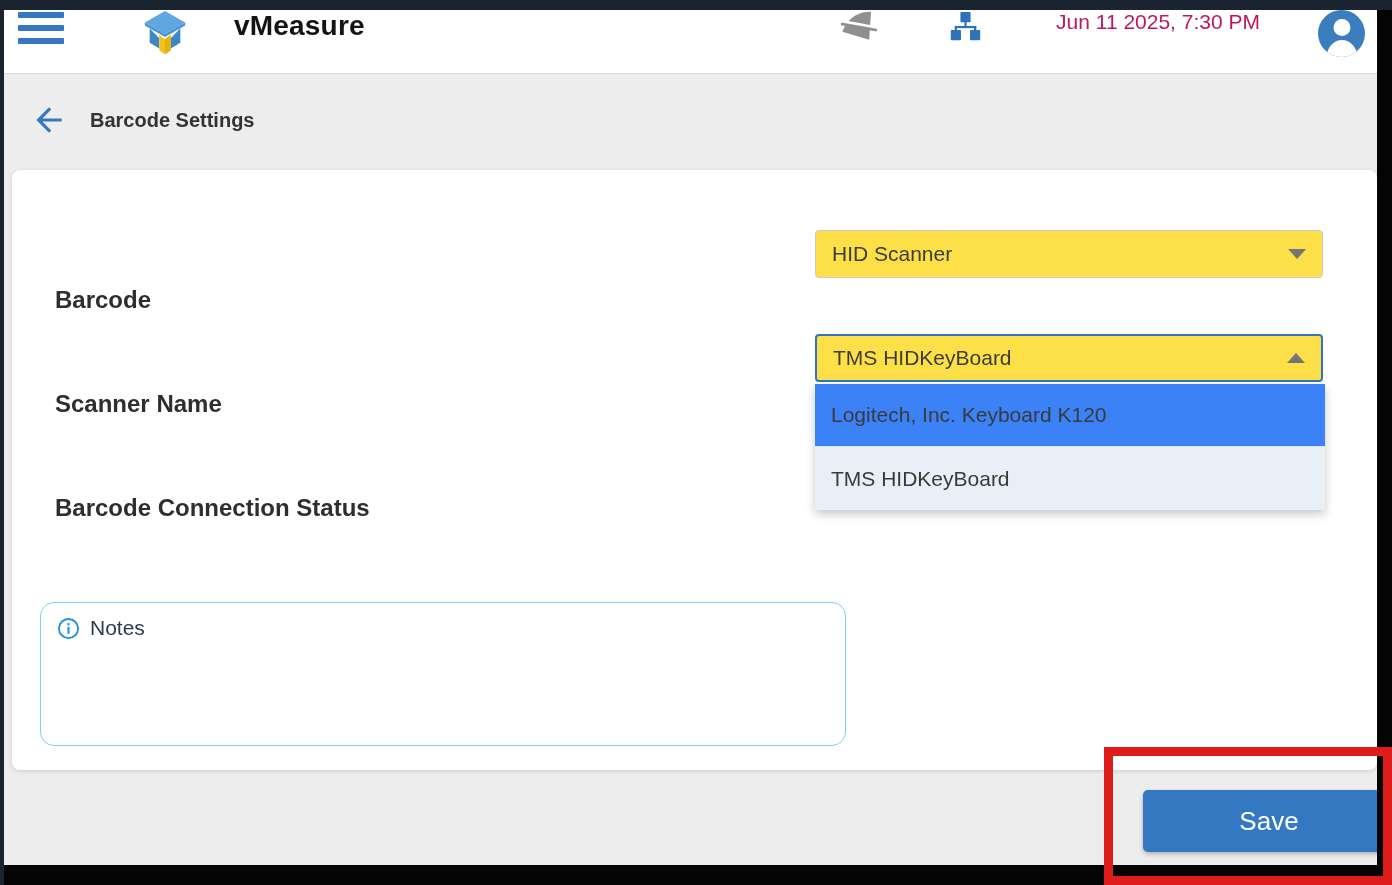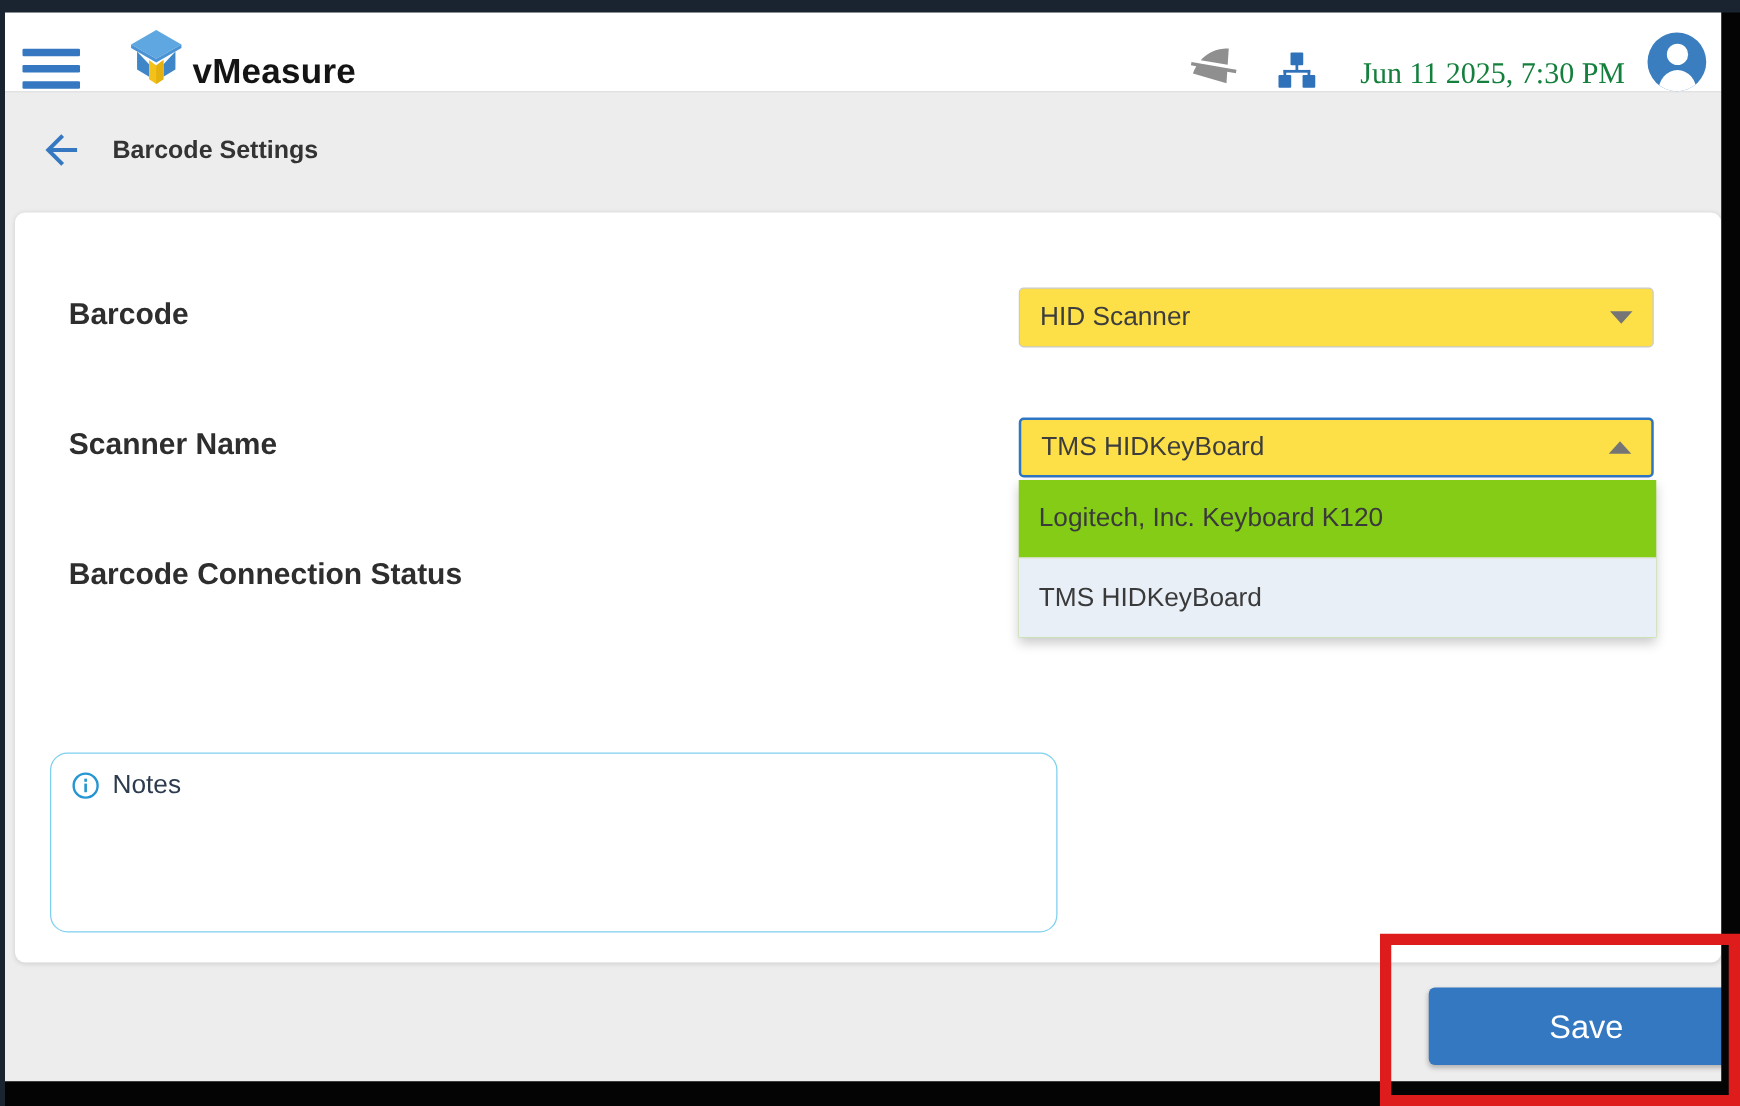--- a/index.html
+++ b/index.html
@@ -8,60 +8,60 @@
   .stage { position:relative; width:1392px; height:885px; background:#ededed; }
 
   
   .frame-right  { position:absolute; top:0; right:0; width:15px; height:885px; background:#040404; z-index:40; }
   .frame-bottom { position:absolute; left:0; bottom:0; width:1392px; height:20px; background:#040404; z-index:40; }
   .frame-top    { position:absolute; top:0; left:0; width:1392px; height:10px; background:#1a2431; z-index:41; }
   .frame-left   { position:absolute; top:0; left:0; width:4px; height:885px; background:#1a2431; z-index:41; }
 
   
   .topbar { position:absolute; left:4px; top:10px; width:1373px; height:64px; background:#ffffff;
-    border-bottom:1px solid #d9d9d9; display:flex; align-items:flex-end; padding:0 12px 0 14px; z-index:5; }
+    border-bottom:1px solid #d9d9d9; display:flex; align-items:flex-start; padding:0 12px 0 14px; z-index:5;gap:40px; }
   .hamburger { width:46px; height:36px; display:flex; flex-direction:column; justify-content:space-between;
     padding:2px 0; cursor:pointer; }
   .hamburger span { display:block; height:6px; background:#3578c1; border-radius:1px; }
   .logo { margin-left:38px; width:46px; height:50px; }
   .brand { font-size:28px; font-weight:bold; color:#141414; margin-left:6px; letter-spacing:.2px; }
   .topbar .spacer { flex:1; }
   .status-icon { width:36px; height:36px; }
   .wifi-off { transform:rotate(-35deg); }
   .lan { margin-left:30px; width:33px; height:33px; }
-  .datetime { font-size:24px; color:#15803d; margin:0 18px 0 34px; white-space:nowrap;font-family:Liberation Serif, serif; }
+  .datetime { font-size:21px; color:#be185d; margin:0 18px 0 34px; white-space:nowrap; }
   .avatar { width:47px; height:47px; border-radius:50%; background:#3b7ec0; position:relative; overflow:hidden; cursor:pointer; }
   .avatar .head { position:absolute; left:50%; top:9px; transform:translateX(-50%); width:17px; height:17px;
     border-radius:50%; background:#fff; }
   .avatar .body { position:absolute; left:50%; top:30px; transform:translateX(-50%); width:31px; height:18px;
     border-radius:50% 50% 0 0 / 100% 100% 0 0; background:#fff; }
 
   
   .page-header { position:absolute; left:30px; top:101px; display:flex; align-items:center; gap:22px; z-index:5; }
   .back-btn { width:38px; height:38px; cursor:pointer; display:flex; align-items:center; justify-content:center; }
   .page-title { font-size:20px; font-weight:bold; color:#333333; }
 
   
   .panel { position:absolute; left:12px; top:170px; width:1365px; height:600px; background:#ffffff;
     border-radius:8px; box-shadow:0 1px 4px rgba(0,0,0,.13); z-index:5; }
-  .field-label { position:absolute; left:43px; font-size:24px; font-weight:bold; color:#2e2e2e; }
+  .field-label { position:absolute; left:43px; font-size:24px; font-weight:bold; color:#2e2e2e;margin-top:48px; }
   .lbl-1 { top:68px; } .lbl-2 { top:172px; } .lbl-3 { top:276px; }
 
   .select-box { position:absolute; left:803px; width:508px; height:48px; background:#fde047;
     border:1px solid #c9c9c9; border-radius:4px; display:flex; align-items:center;
     padding:0 16px; cursor:pointer; }
   .sel-1 { top:60px; }
   .sel-2 { top:164px; border:2px solid #2e75c3; }
   .select-box .value { font-size:21px; color:#3d3d3d; flex:1; }
   .caret-down { width:0; height:0; border-left:9px solid transparent; border-right:9px solid transparent;
     border-top:10px solid #757575; }
   .caret-up { width:0; height:0; border-left:9px solid transparent; border-right:9px solid transparent;
     border-bottom:10px solid #757575; }
 
-  .dropdown-menu { position:absolute; left:803px; top:214px; width:510px; background:#84cc16;
+  .dropdown-menu { position:absolute; left:803px; top:214px; width:510px; background:#3b82f6;
     box-shadow:0 4px 9px rgba(0,0,0,.22); z-index:20; }
   .option { height:62px; display:flex; align-items:center; padding:0 16px; font-size:21px; color:#3a3a3a; cursor:pointer; }
   .option + .option { border-top:1px solid #e2e2e2; height:64px; }
   .option.selected { background:#e8eff7; }
 
   
   .notes { position:absolute; left:28px; top:432px; width:806px; height:144px; background:#fff;
     border:1px solid #7fd0ef; border-radius:14px; }
   .notes-header { display:flex; align-items:center; gap:10px; padding:13px 0 0 16px; }
   .notes-title { font-size:21px; color:#2c3b4e; }

